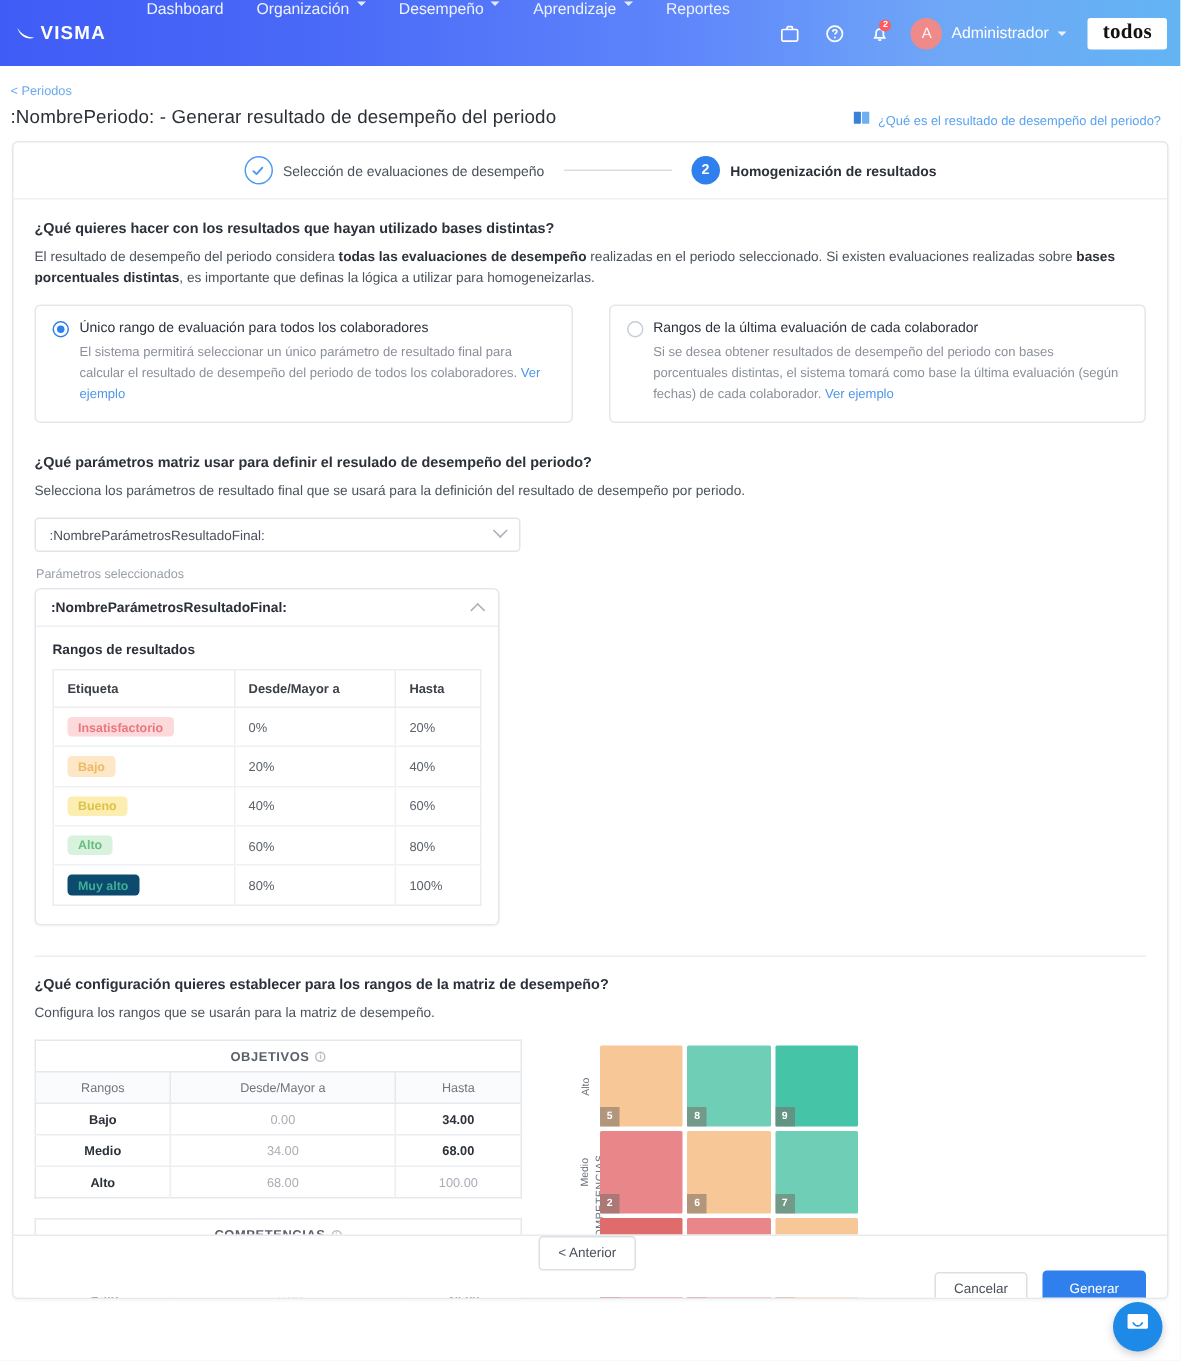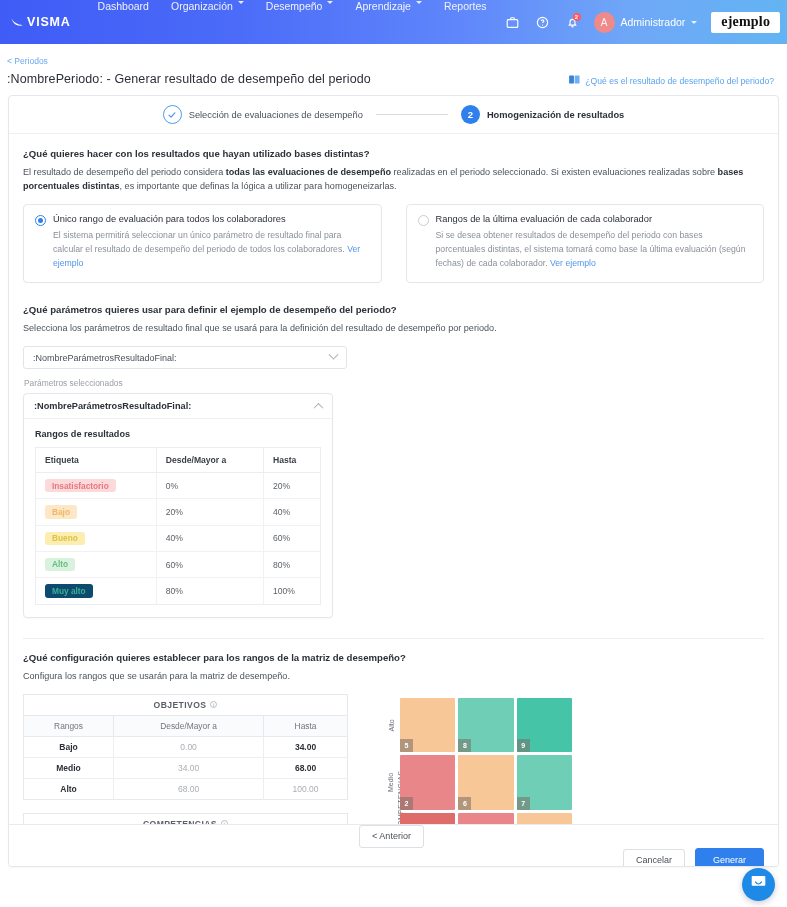--- a/index.html
+++ b/index.html
@@ -295,21 +295,21 @@
           <path d="M4 11.3h8l-1-1.7V7.2A3 3 0 0 0 8 4.2a3 3 0 0 0-3 3v2.4z"></path>
           <path d="M6.9 12.6a1.2 1.2 0 0 0 2.2 0"></path>
         </svg>
         <span class="badge-dot">2</span>
       </div>
       <div class="user-chip">
         <span class="avatar">A</span>
         <span class="user-name">Administrador</span>
         <i class="caret-down"></i>
       </div>
-      <div class="mandii-logo">ejemplo</div>
+      <div class="mandii-logo">todos</div>
     </div>
   </div>
 
   <div class="page-head">
     <div class="breadcrumb">&lt; Periodos</div>
     <div class="title-row">
       <div class="page-title">:NombrePeriodo: - Generar resultado de desempeño del periodo</div>
       <div class="help-link">
         <span class="bk">
           <svg width="11" height="9" viewBox="0 0 12 10">
@@ -357,21 +357,21 @@
           <div class="opt-head">
             <span class="radio-outer"></span>
             <span class="opt-title">Rangos de la última evaluación de cada colaborador</span>
           </div>
           <div class="opt-desc"><span>Si se desea obtener resultados de desempeño del periodo con bases porcentuales distintas, el sistema tomará como base la última evaluación (según fechas) de cada colaborador. </span><span class="link">Ver ejemplo</span></div>
         </div>
       </div>
 
       <div class="spacer-22"></div>
 
-      <div class="q-title">¿Qué parámetros quieres usar para definir el ejemplo de desempeño del periodo?</div>
+      <div class="q-title">¿Qué parámetros matriz usar para definir el resulado de desempeño del periodo?</div>
       <p class="q-sub">Selecciona los parámetros de resultado final que se usará para la definición del resultado de desempeño por periodo.</p>
 
       <div class="select-box">
         <span>:NombreParámetrosResultadoFinal:</span>
         <i class="chev"></i>
       </div>
 
       <div class="mini-label">Parámetros seleccionados</div>
 
       <div class="accordion">

